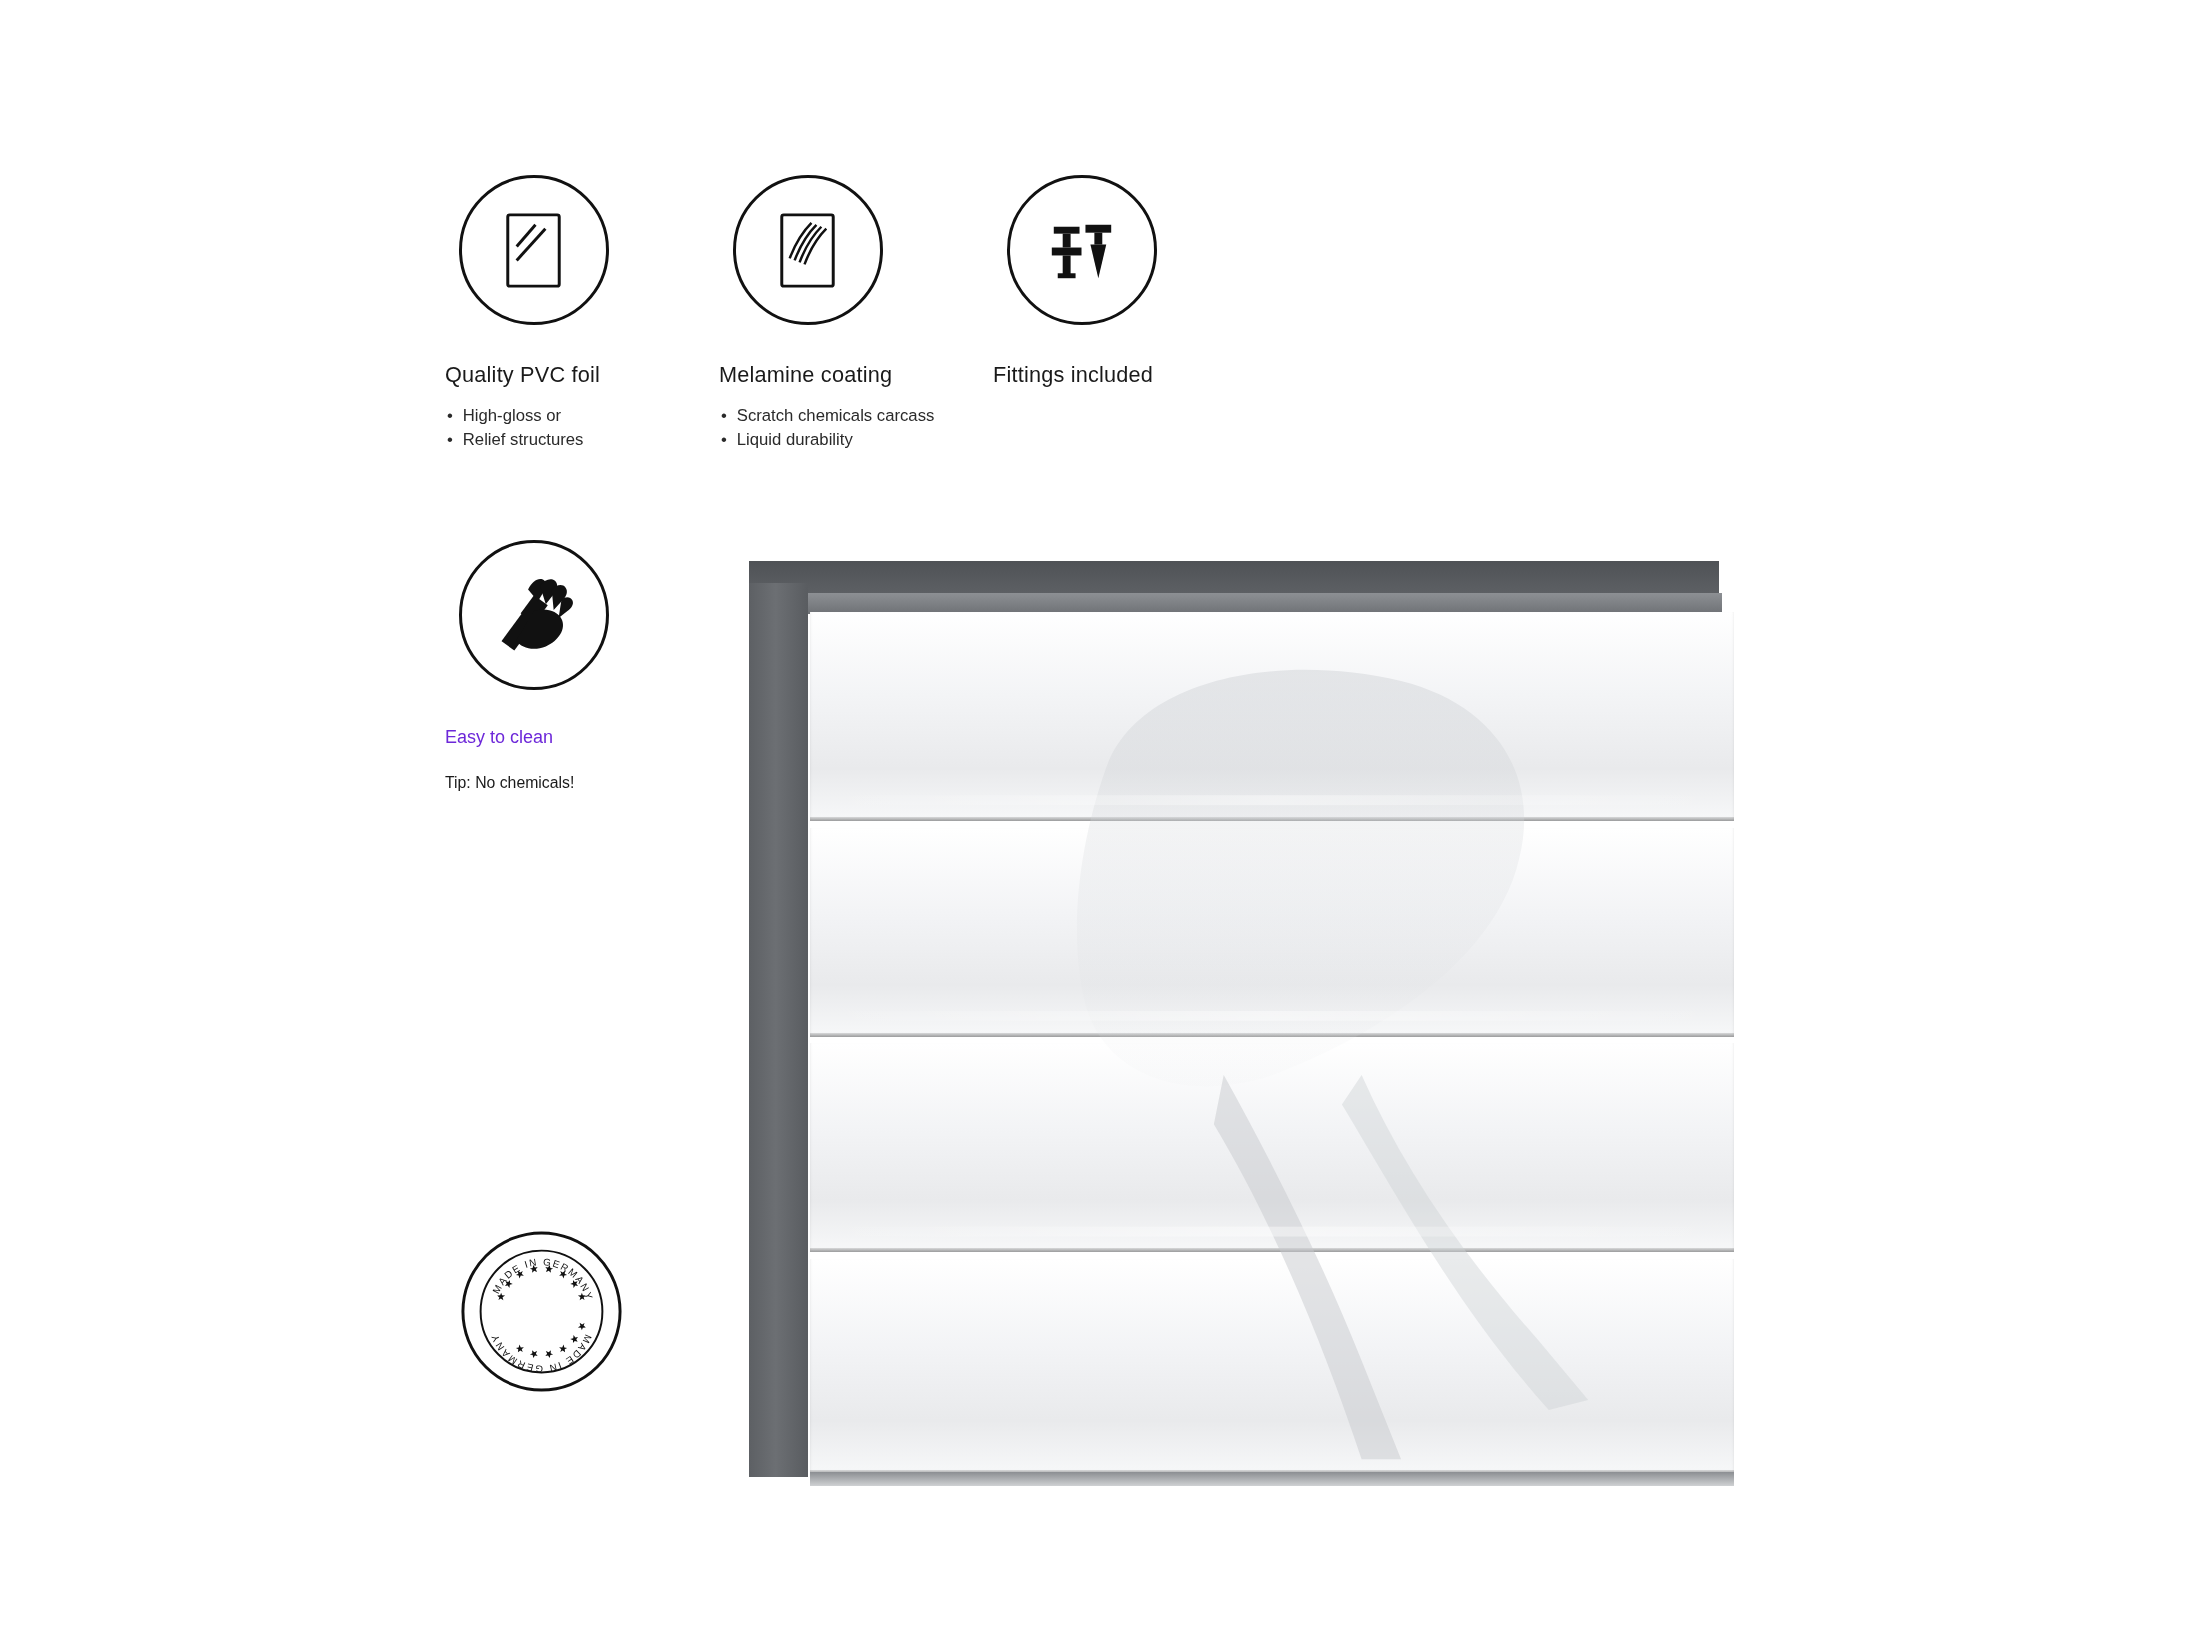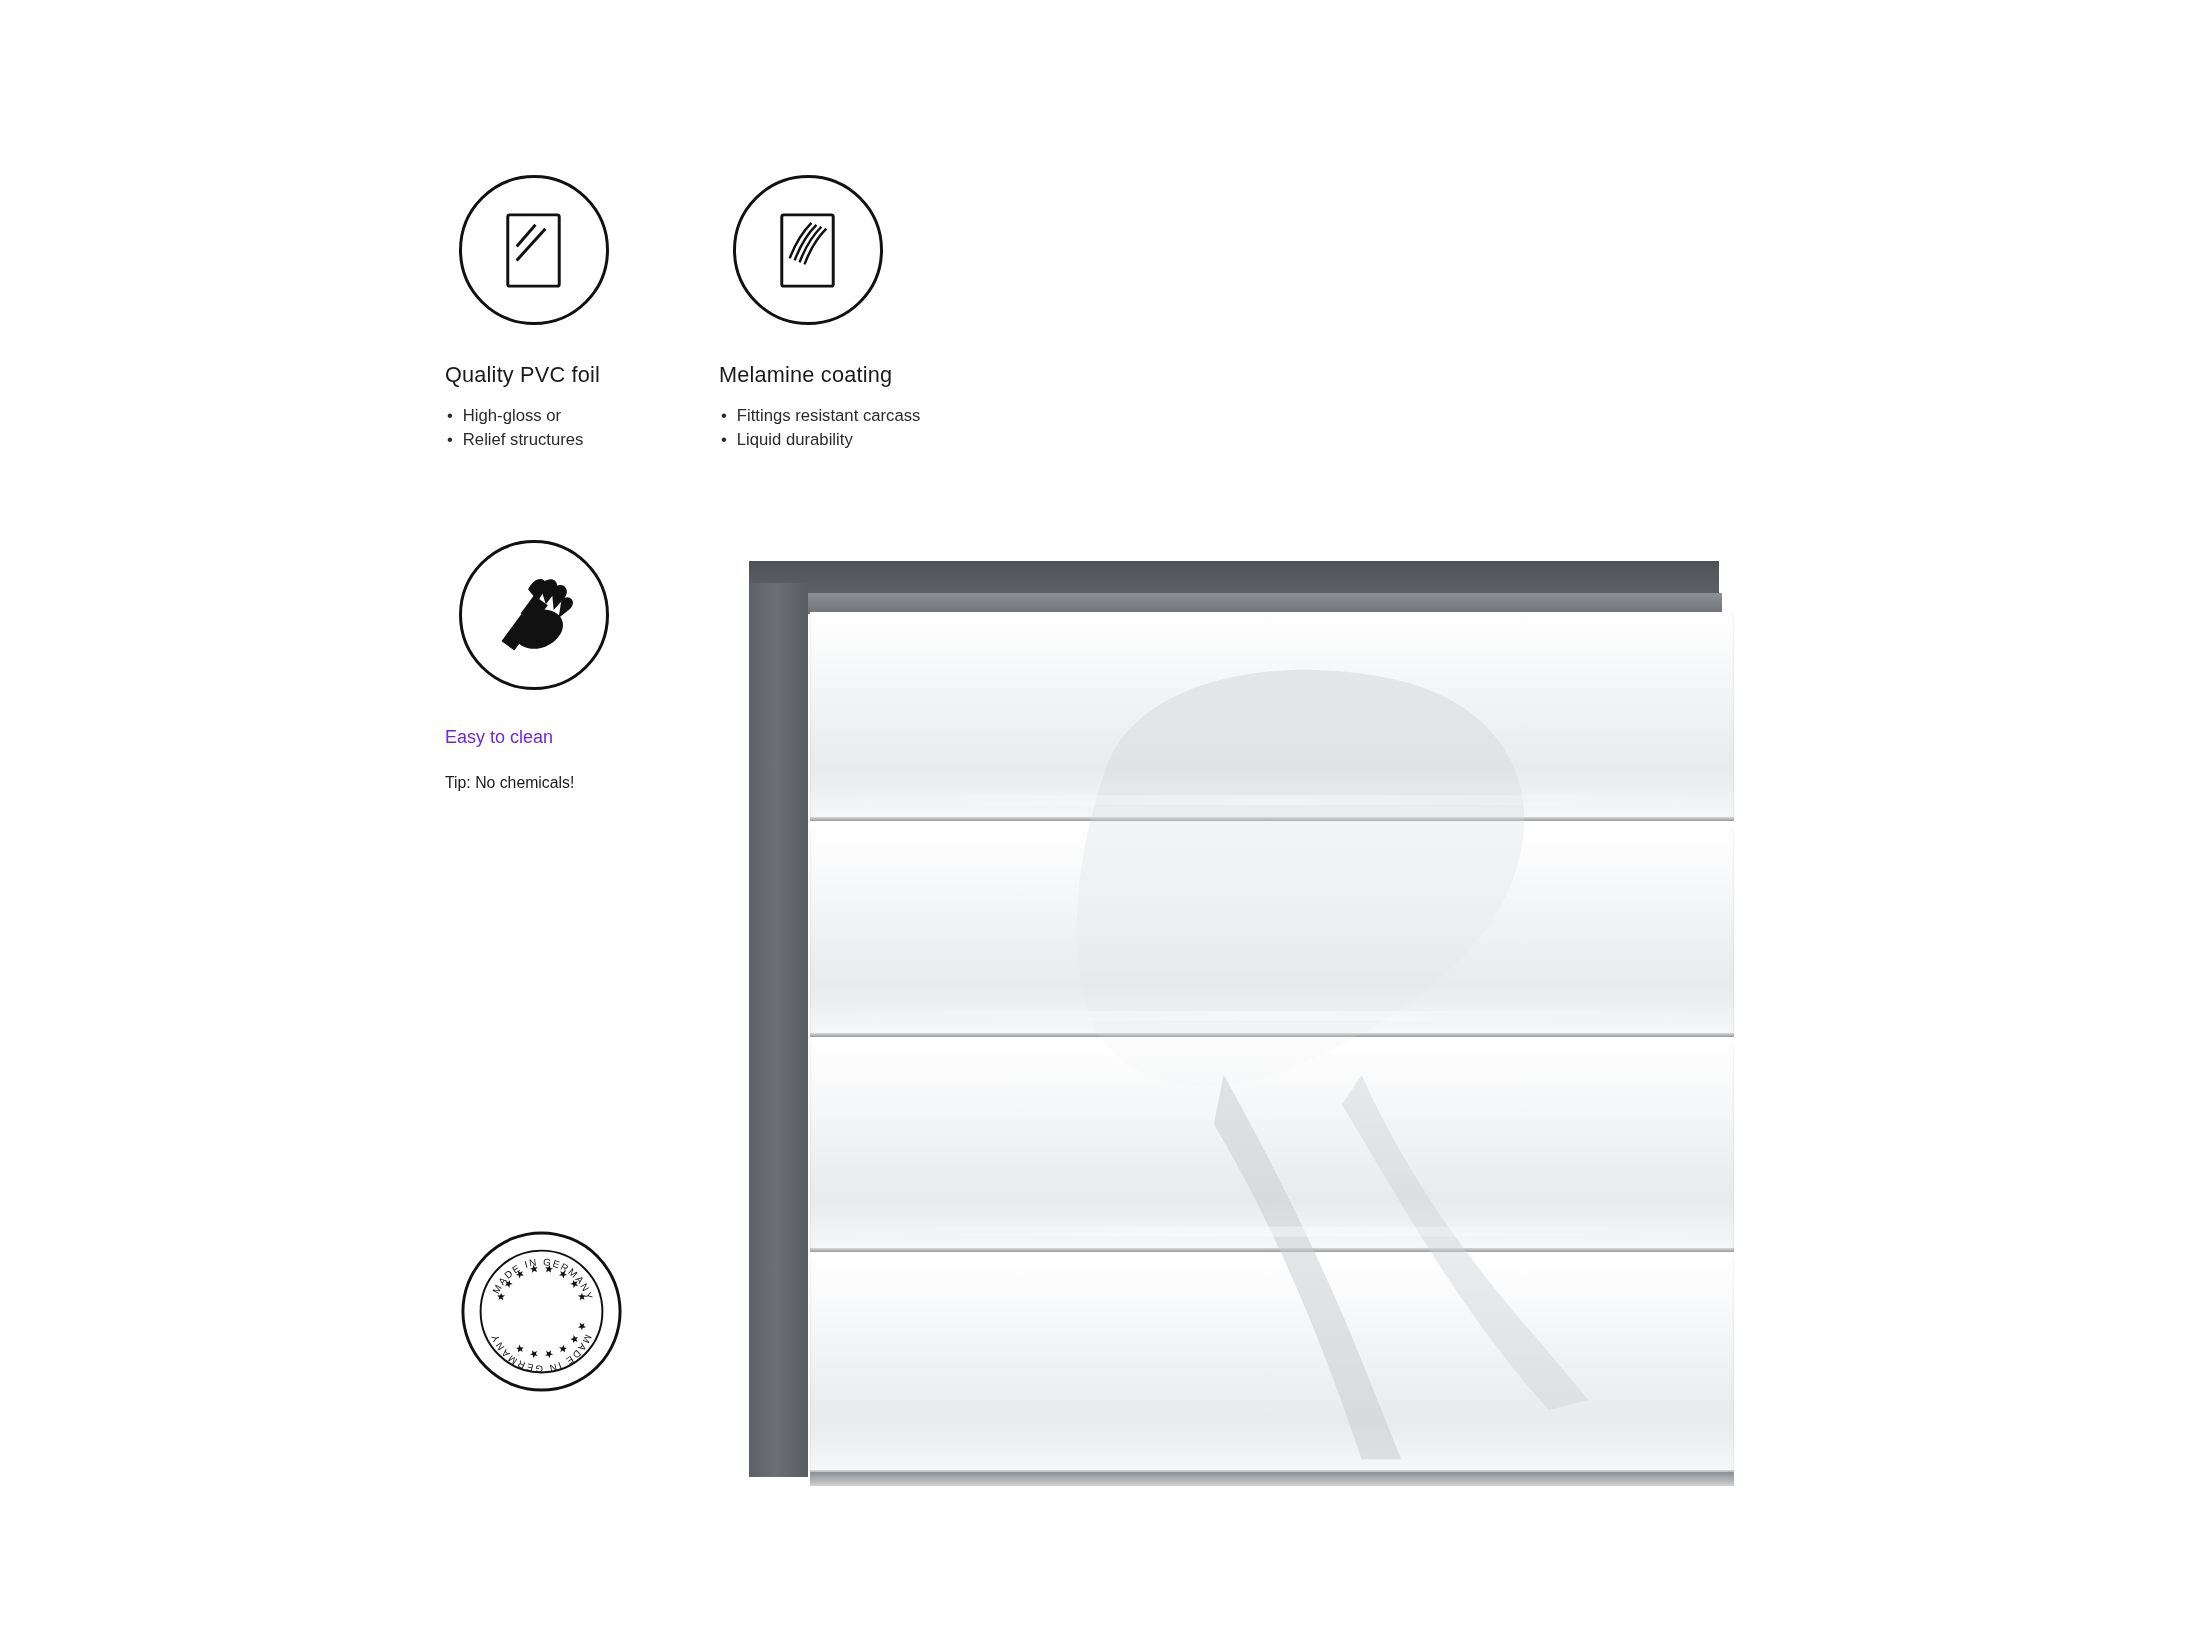--- a/index.html
+++ b/index.html
@@ -202,25 +202,42 @@
       <svg width="95" height="95" viewBox="0 0 96 96">
         <rect x="22" y="12" width="52" height="72" rx="2" fill="none" stroke="#111" stroke-width="3"></rect>
         <path d="M30 56 C36 40 44 28 52 20" stroke="#111" stroke-width="2.5" fill="none"></path>
         <path d="M35 58 C41 42 49 30 57 22" stroke="#111" stroke-width="2.5" fill="none"></path>
         <path d="M40 60 C46 44 54 32 62 24" stroke="#111" stroke-width="2.5" fill="none"></path>
         <path d="M45 62 C51 46 59 34 67 26" stroke="#111" stroke-width="2.5" fill="none"></path>
       </svg>
     </div>
     <div class="feature-title">Melamine coating</div>
     <ul class="bullets">
-      <li>Fittings resistant carcass</li>
+      <li>Scratch chemicals carcass</li>
       <li>Liquid durability</li>
     </ul>
   </div>
 
+  <div class="feature">
+    <div class="icon-circle">
+      <svg width="99" height="99" viewBox="0 0 100 100">
+        <g fill="#111">
+          <rect x="22" y="26" width="26" height="7"></rect>
+          <rect x="31" y="33" width="8" height="14"></rect>
+          <rect x="20" y="47" width="30" height="8"></rect>
+          <rect x="31" y="55" width="8" height="20"></rect>
+          <rect x="26" y="73" width="18" height="5"></rect>
+          <rect x="54" y="24" width="26" height="8"></rect>
+          <rect x="63" y="32" width="8" height="12"></rect>
+          <path d="M59 44 h16 l-8 34 z"></path>
+        </g>
+      </svg>
+    </div>
+    <div class="feature-title">Fittings included</div>
+  </div>
 
 
 </div>
 
 <div class="clean-block">
   <div class="icon-circle">
     <svg width="118" height="118" viewBox="0 0 120 120">
       <g fill="#111">
         <path d="M26 86 l34 -46 l14 10 l-34 46 z"></path>
         <path d="M54 34 c4 -8 10 -12 15 -10 c4 2 4 7 1 12 l-6 10 z"></path>

